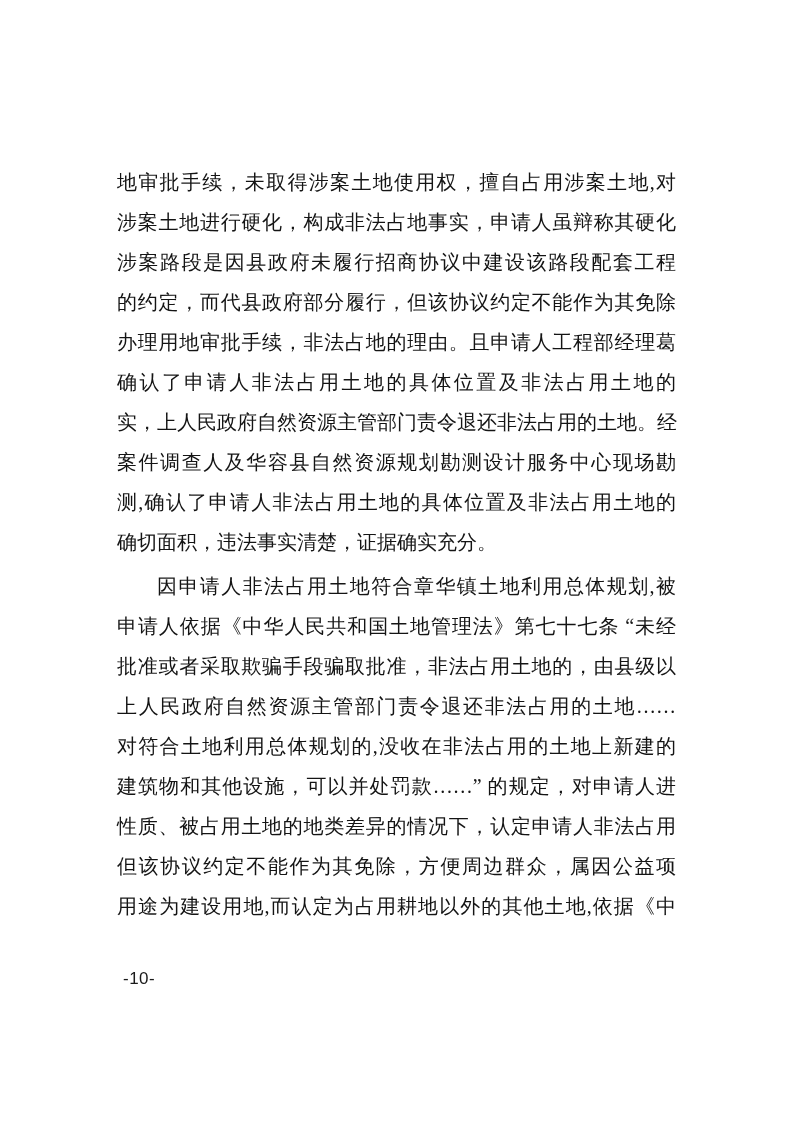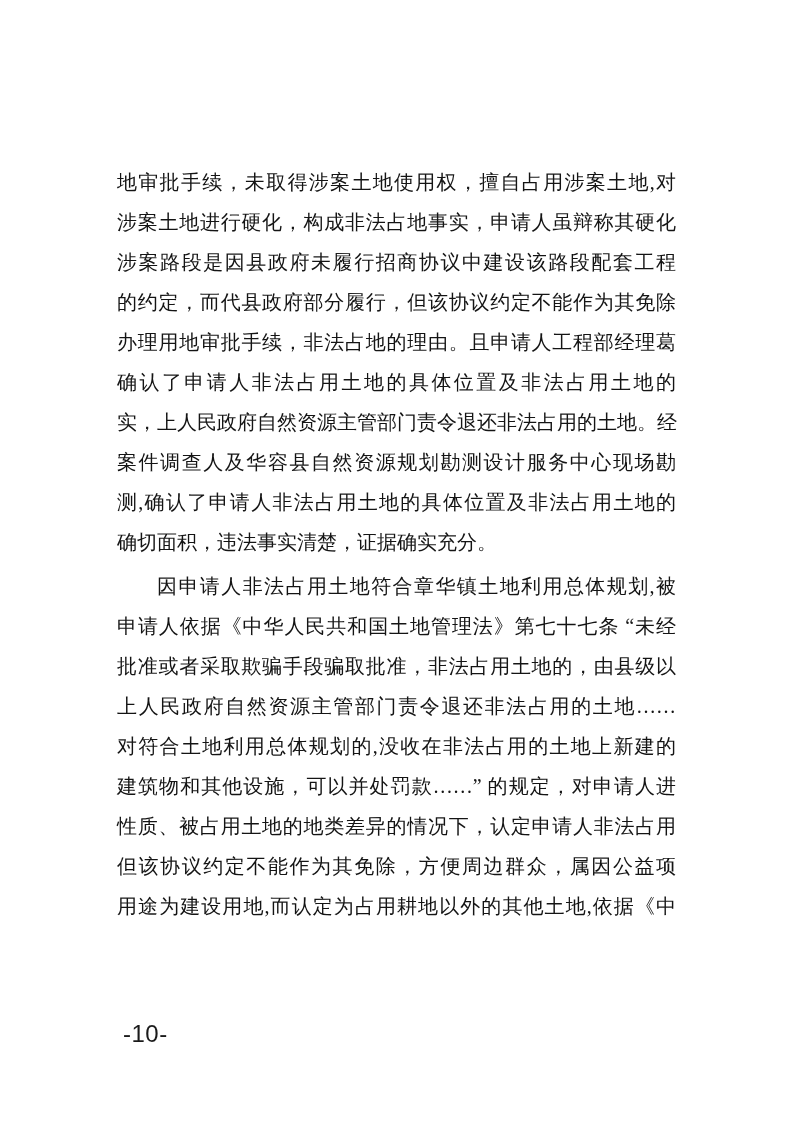--- a/index.html
+++ b/index.html
@@ -41,23 +41,23 @@
     text-align-last: left;
     -moz-text-align-last: left;
   }
   
   .line.indent {
     text-indent: 2em;
   }
   .page-number {
     position: absolute;
     left: 123px;
-    top: 1020px;
+    top: 965px;
     font-family: "Liberation Sans", "DejaVu Sans", sans-serif;
-    font-size: 24px;
+    font-size: 17px;
     line-height: 28px;
     color: #1a1a1a;
     letter-spacing: 0.5px;
   }
 </style>
 </head>
 <body>
 
 <div class="page">
   <main class="doc-body">

